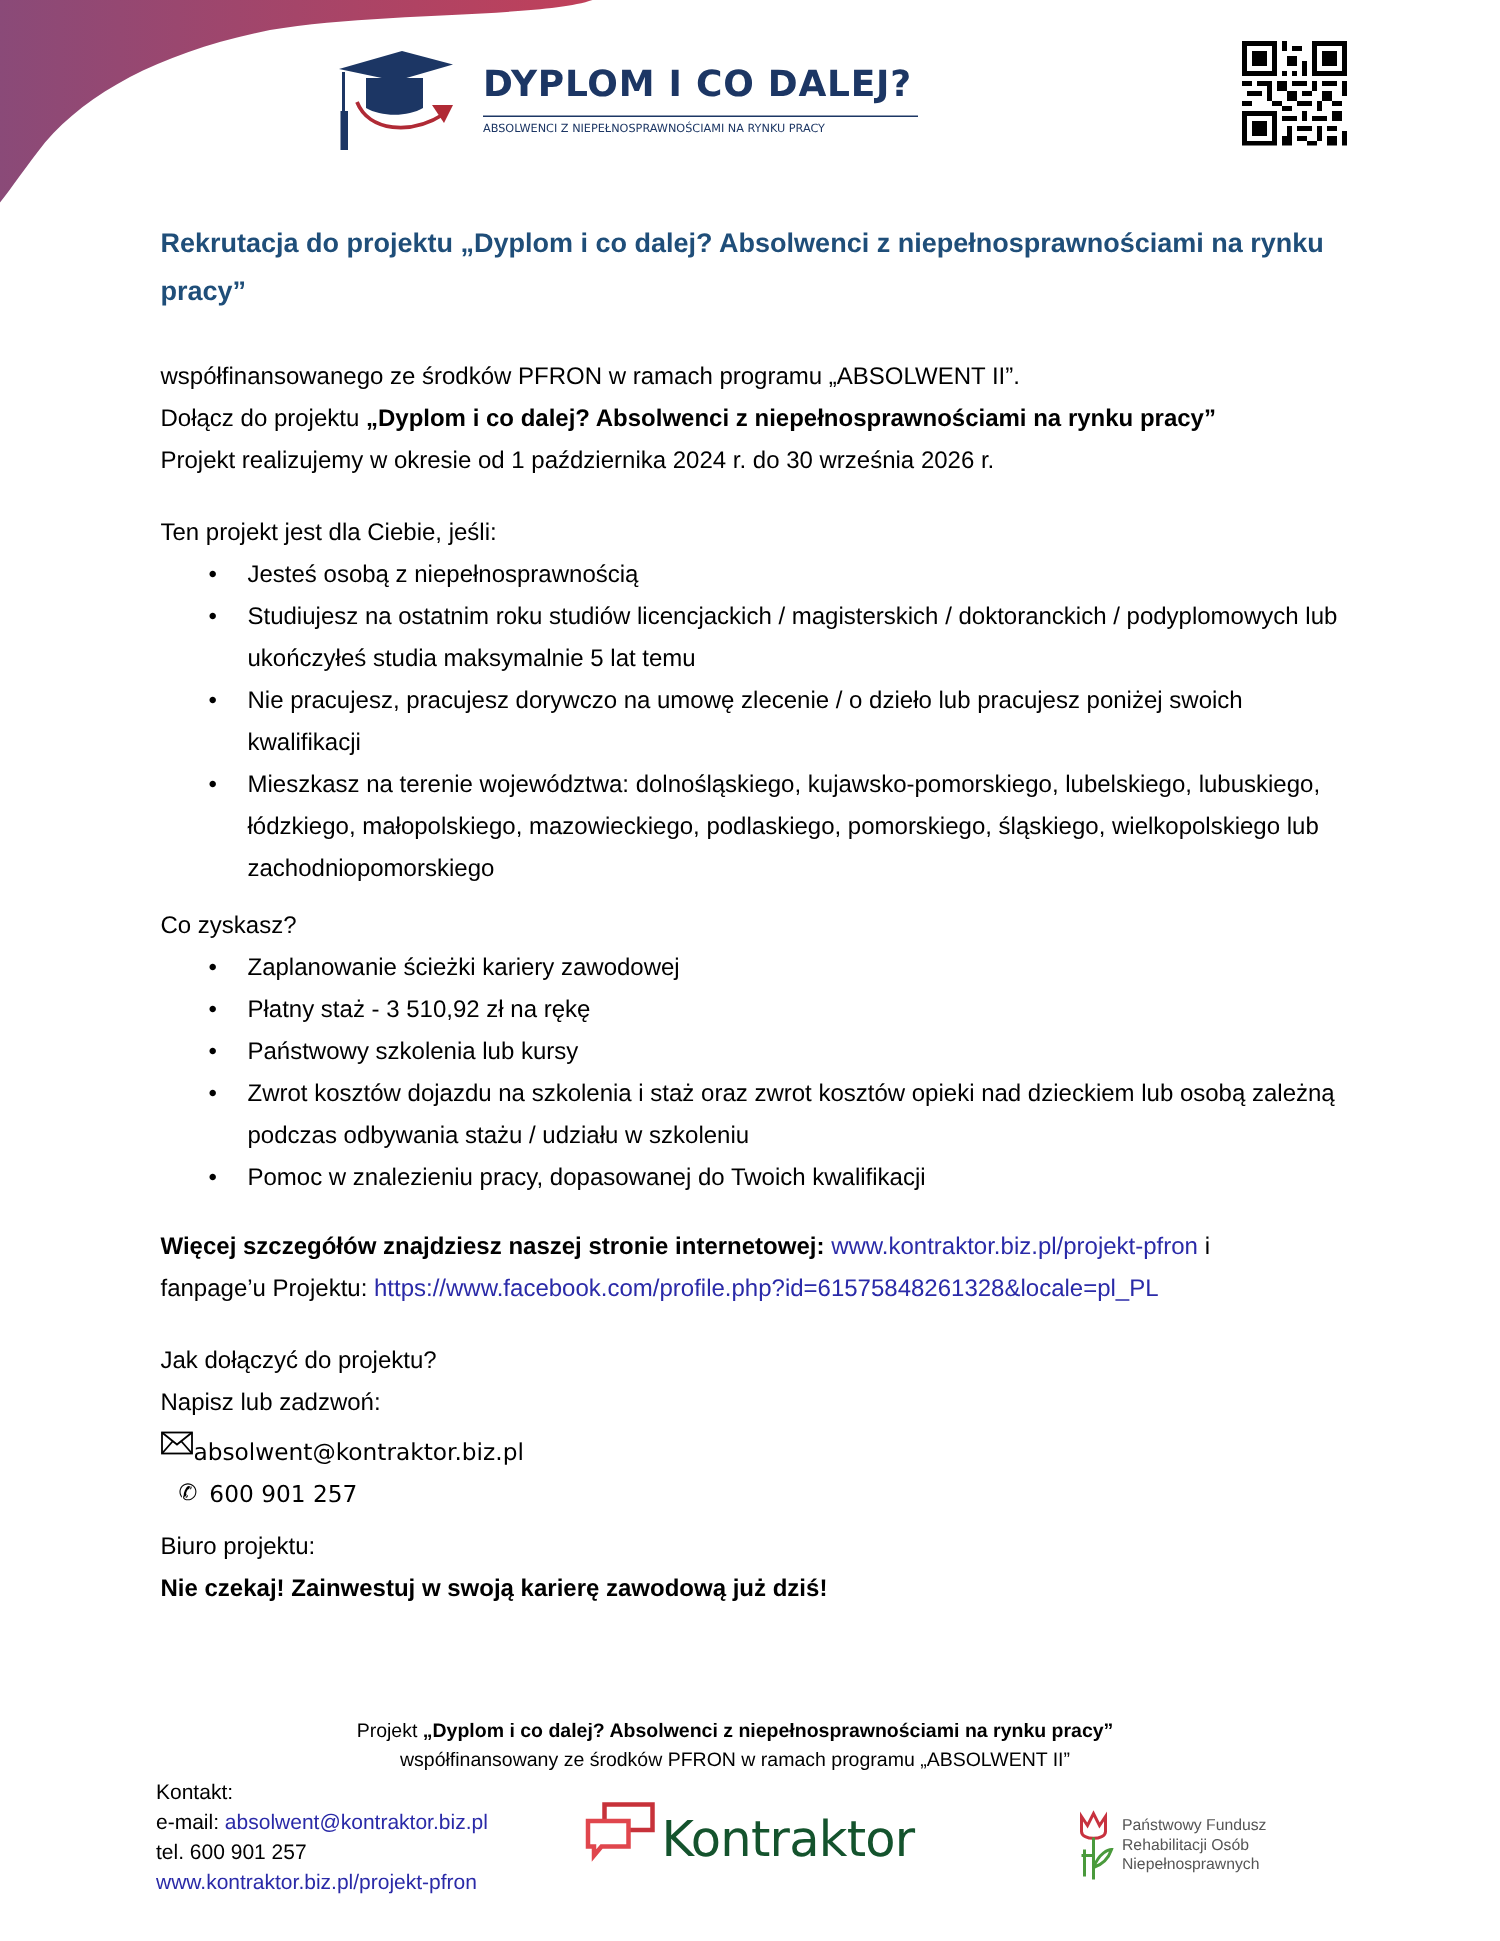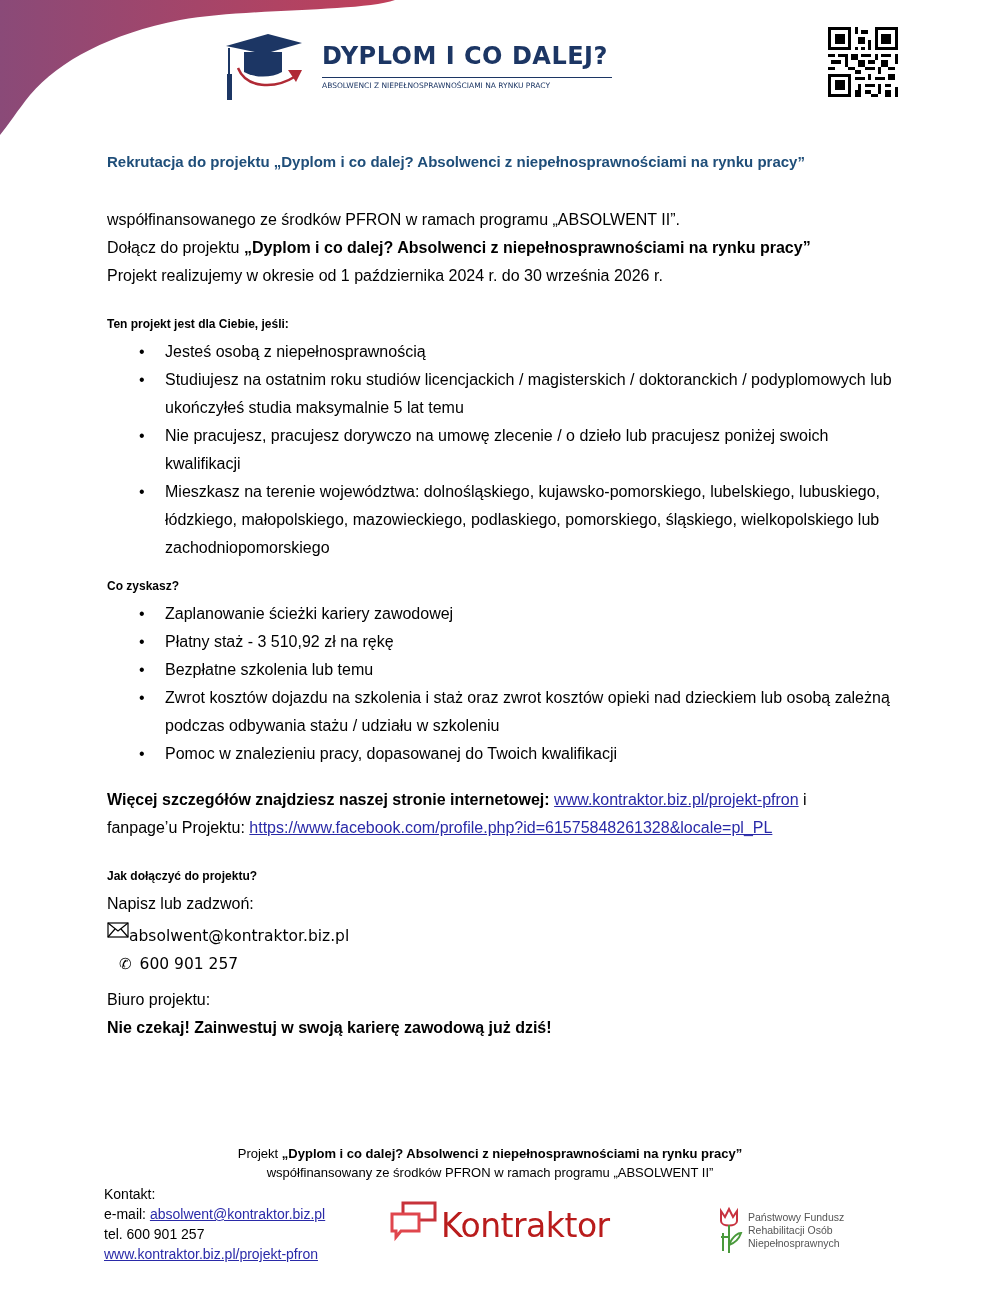--- a/index.html
+++ b/index.html
@@ -8,42 +8,42 @@
   .wave { position: absolute; left: 0; top: 0; width: 420px; height: 140px; }
   .logo { position: absolute; left: 224px; top: 30px; width: 400px; height: 75px; }
   .logo-title { position: absolute; left: 98px; top: 12px; font-family: "DejaVu Sans", sans-serif;
                 font-weight: bold; font-size: 24px; color: #1c3664; letter-spacing: 0.5px; white-space: nowrap; }
   .logo-line { position: absolute; left: 98px; top: 47px; width: 290px; height: 1px; background: #1c3664; }
   .logo-sub { position: absolute; left: 98px; top: 51px; font-family: "DejaVu Sans", sans-serif;
               font-size: 7.5px; color: #1c3664; white-space: nowrap; font-weight: normal; }
   .qr { position: absolute; left: 828px; top: 27px; width: 70px; height: 70px; }
 
   .content { position: absolute; left: 107px; top: 146px; width: 790px; }
-  h1 { font-size: 15px; line-height: 32px; color: #1f4e79; font-weight: bold; margin: 0 0 28px 0; }
+  h1 { font-size: 18px; line-height: 32px; color: #1f4e79; font-weight: bold; margin: 0 0 28px 0; }
   p { margin: 0; font-size: 16px; line-height: 28px; }
   .intro { text-align: justify; margin-bottom: 20px; }
-  .section-head { font-weight: bold; font-size: 12px; line-height: 28px; }
+  .section-head { font-weight: normal; font-size: 16px; line-height: 28px; }
   ul { margin: 0; padding: 0; list-style: none; }
   li { position: relative; padding-left: 58px; font-size: 16px; line-height: 28px; }
   li .bullet { position: absolute; left: 32px; top: 0; }
   .list1 { margin-bottom: 10px; }
   .list2 { margin-bottom: 18px; }
-  a { color: #1a0dab; text-decoration: underline; }
+  a { color: #1a0dab; }
   a.blue { color: #2a2aa8; }
   .links { margin-bottom: 20px; }
   .contact-line { display: flex; align-items: flex-end; font-size: 16px; line-height: 28px; }
   .mail-icon { width: 22px; height: 16px; margin-bottom: 12px; }
   .phone-row { padding-left: 12px; display: flex; align-items: center; gap: 8px; font-size: 16px; line-height: 28px; }
   .office { margin-top: 8px; }
   .bold { font-weight: bold; }
 
   .footer-proj { position: absolute; left: 0; width: 980px; top: 1144px; text-align: center; font-size: 13px; line-height: 19px; }
   .footer-contact { position: absolute; left: 104px; top: 1184px; font-size: 14px; line-height: 20px; }
   .kontraktor { position: absolute; left: 389px; top: 1200px; width: 230px; height: 55px; }
-  .kontraktor-text { position: absolute; left: 52px; top: 6px; font-size: 33px; color: #b91c1c; font-family: "DejaVu Sans", sans-serif; letter-spacing: -0.5px; }
+  .kontraktor-text { position: absolute; left: 52px; top: 6px; font-size: 33px; color: #14532d; font-family: "DejaVu Sans", sans-serif; letter-spacing: -0.5px; }
   .pfron { position: absolute; left: 715px; top: 1205px; width: 160px; height: 52px; }
   .pfron-text { position: absolute; left: 33px; top: 6px; font-size: 10.5px; line-height: 13px; color: #555; }
 </style>
 </head>
 <body>
 
 <svg class="wave" viewBox="0 0 420 140" preserveAspectRatio="none">
   <defs>
     <linearGradient id="wg" x1="0" y1="0" x2="1" y2="0">
       <stop offset="0" stop-color="#8a4a78"></stop>
@@ -135,21 +135,21 @@
     <li><span class="bullet">•</span><span>Jesteś osobą z niepełnosprawnością</span></li>
     <li><span class="bullet">•</span><span>Studiujesz na ostatnim roku studiów licencjackich / magisterskich / doktoranckich / podyplomowych lub ukończyłeś studia maksymalnie 5 lat temu</span></li>
     <li><span class="bullet">•</span><span>Nie pracujesz, pracujesz dorywczo na umowę zlecenie / o dzieło lub pracujesz poniżej swoich kwalifikacji</span></li>
     <li><span class="bullet">•</span><span>Mieszkasz na terenie województwa: dolnośląskiego, kujawsko-pomorskiego, lubelskiego, lubuskiego, łódzkiego, małopolskiego, mazowieckiego, podlaskiego, pomorskiego, śląskiego, wielkopolskiego lub zachodniopomorskiego</span></li>
   </ul>
 
   <div class="section-head">Co zyskasz?</div>
   <ul class="list2">
     <li><span class="bullet">•</span><span>Zaplanowanie ścieżki kariery zawodowej</span></li>
     <li><span class="bullet">•</span><span>Płatny staż - 3 510,92 zł na rękę</span></li>
-    <li><span class="bullet">•</span><span>Bezpłatne szkolenia lub temu</span></li>
+    <li><span class="bullet">•</span><span>Państwowy szkolenia lub kursy</span></li>
     <li><span class="bullet">•</span><span>Zwrot kosztów dojazdu na szkolenia i staż oraz zwrot kosztów opieki nad dzieckiem lub osobą zależną podczas odbywania stażu / udziału w szkoleniu</span></li>
     <li><span class="bullet">•</span><span>Pomoc w znalezieniu pracy, dopasowanej do Twoich kwalifikacji</span></li>
   </ul>
 
   <div class="links">
     <p>
       <span class="bold">Więcej szczegółów znajdziesz naszej stronie internetowej:</span>
       <a class="blue">www.kontraktor.biz.pl/projekt-pfron</a><span> i</span>
     </p>
     <p>

